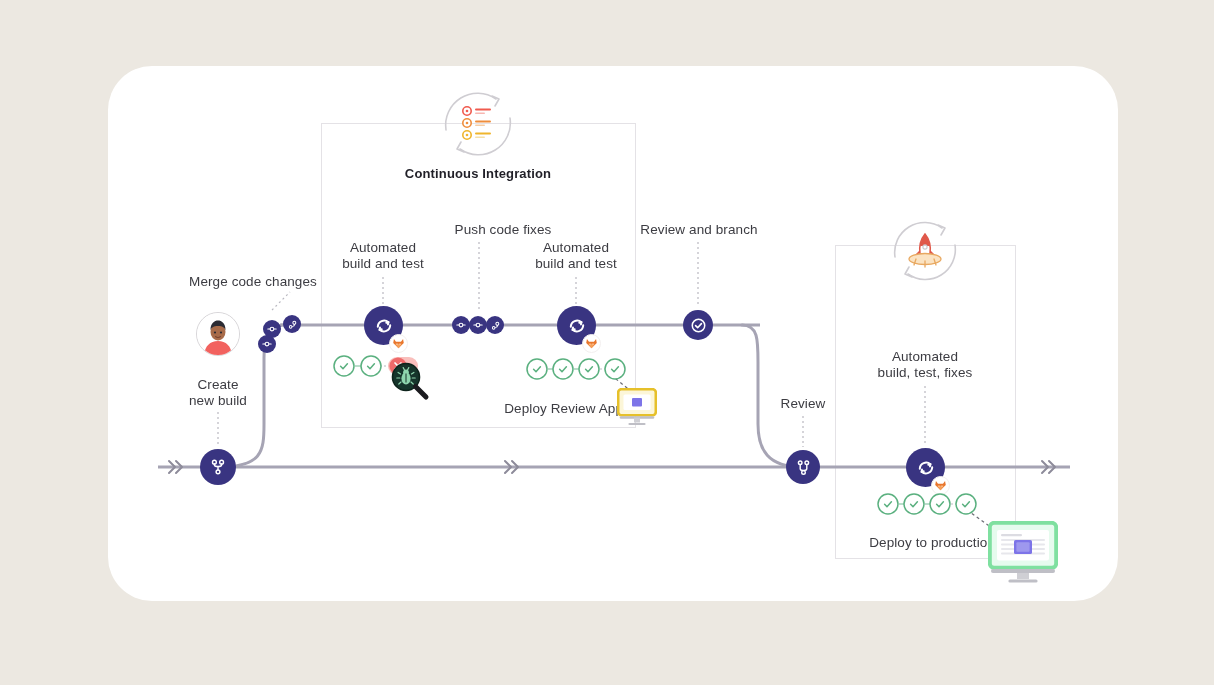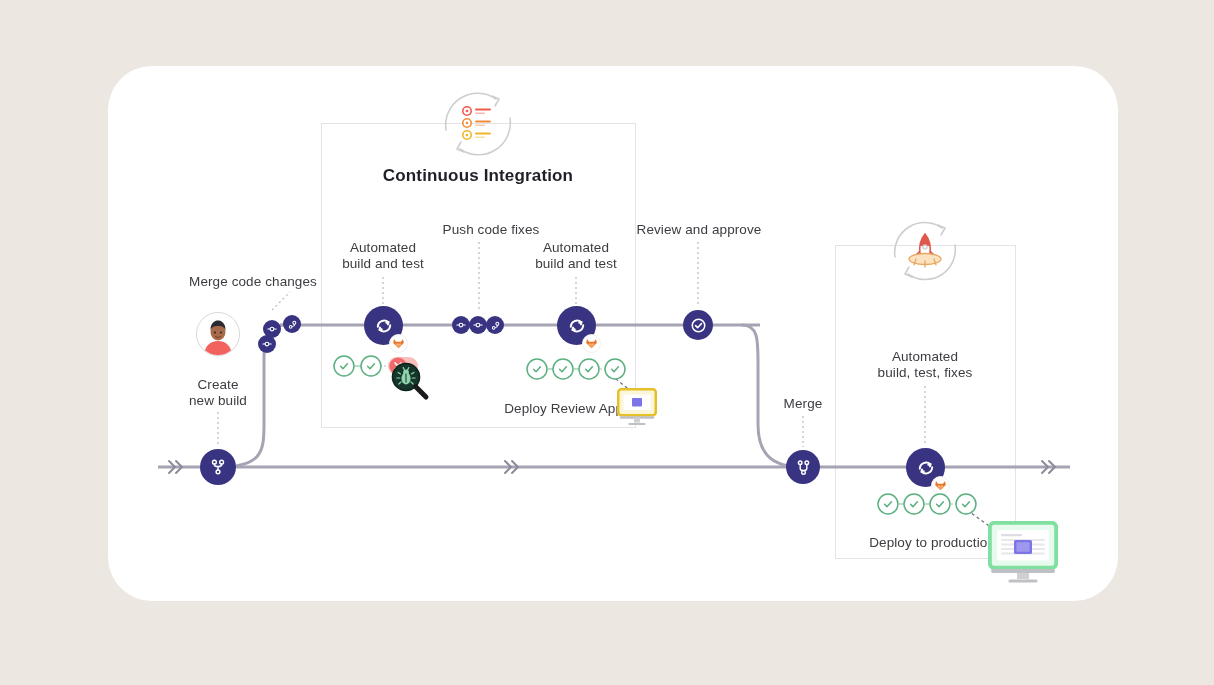--- a/index.html
+++ b/index.html
@@ -24,21 +24,21 @@
     position:absolute;
     color:#3c3c42;
     font-size:13.5px;
     line-height:17px;
     text-align:center;
     white-space:pre;
     letter-spacing:.1px;
   }
   .sect-title {
     position:absolute;
-    font-size:17px;
+    font-size:13px;
     font-weight:bold;
     color:#201f27;
     text-align:center;
     white-space:nowrap;
     letter-spacing:.15px;
   }
   .node {
     position:absolute;
     border-radius:50%;
     background:#393481;
@@ -161,28 +161,28 @@
   <div class="sect-title" style="left:378px; top:166px; width:200px;">Continuous Integration</div>
 
   <div class="lbl" style="left:173px; top:273px; width:160px;">Merge code changes</div>
 
   <div class="lbl" style="left:158px; top:376px; width:120px;">Create</div>
   <div class="lbl" style="left:158px; top:392px; width:120px;">new build</div>
 
   <div class="lbl" style="left:323px; top:239px; width:120px;">Automated</div>
   <div class="lbl" style="left:323px; top:255px; width:120px;">build and test</div>
 
-  <div class="lbl" style="left:416px; top:221px; width:150px;">Push code fixes</div>
+  <div class="lbl" style="left:428px; top:221px; width:150px;">Push code fixes</div>
 
   <div class="lbl" style="left:516px; top:239px; width:120px;">Automated</div>
   <div class="lbl" style="left:516px; top:255px; width:120px;">build and test</div>
 
-  <div class="lbl" style="left:623px; top:221px; width:152px;">Review and approve</div>
-
-  <div class="lbl" style="left:763px; top:395px; width:80px;">Merge</div>
+  <div class="lbl" style="left:623px; top:221px; width:152px;">Review and branch</div>
+
+  <div class="lbl" style="left:763px; top:395px; width:80px;">Review</div>
 
   <div class="lbl" style="left:865px; top:348px; width:120px;">Automated</div>
   <div class="lbl" style="left:865px; top:364px; width:120px;">build, test, fixes</div>
 
   <div class="lbl" style="left:483px; top:400px; width:140px; text-align:right;">Deploy Review App</div>
 
   <div class="lbl" style="left:845px; top:534px; width:150px; text-align:right;">Deploy to production</div>
 
   <div class="avatar" style="left:196px; top:312px;">
     <svg width="42" height="42" viewBox="0 0 42 42">

